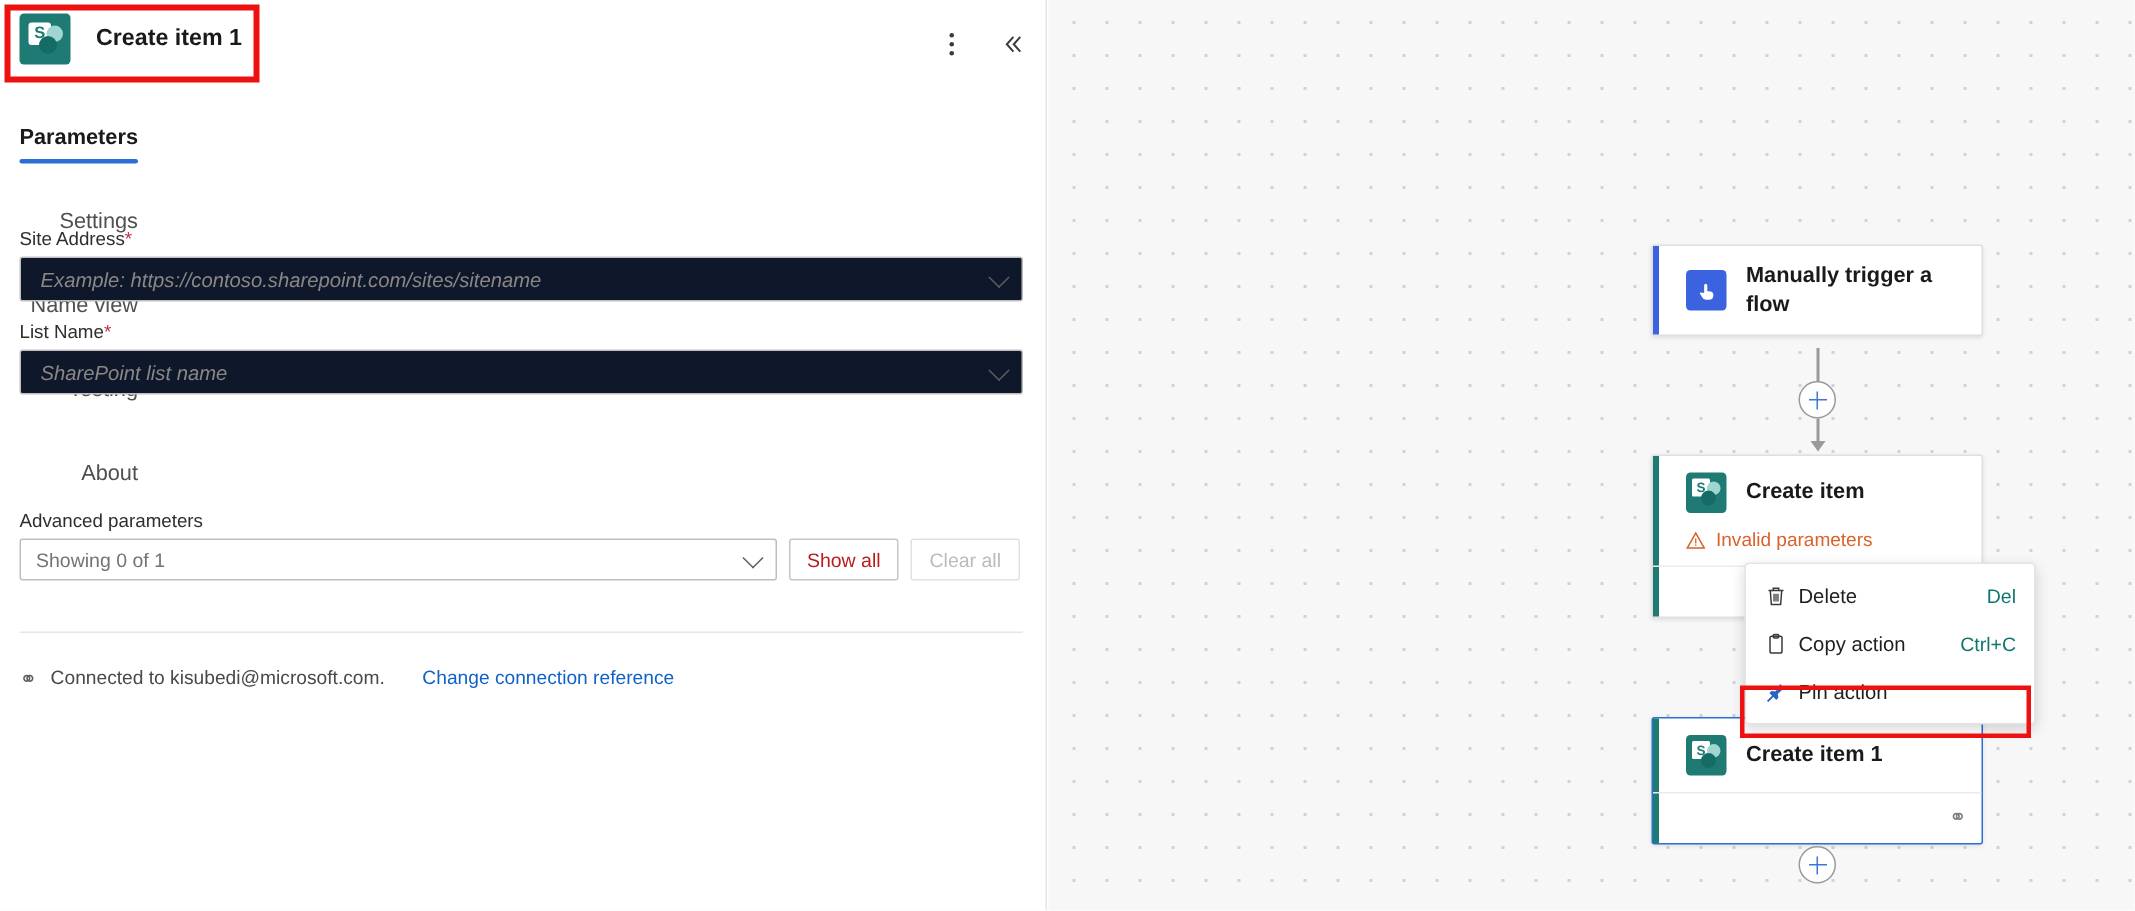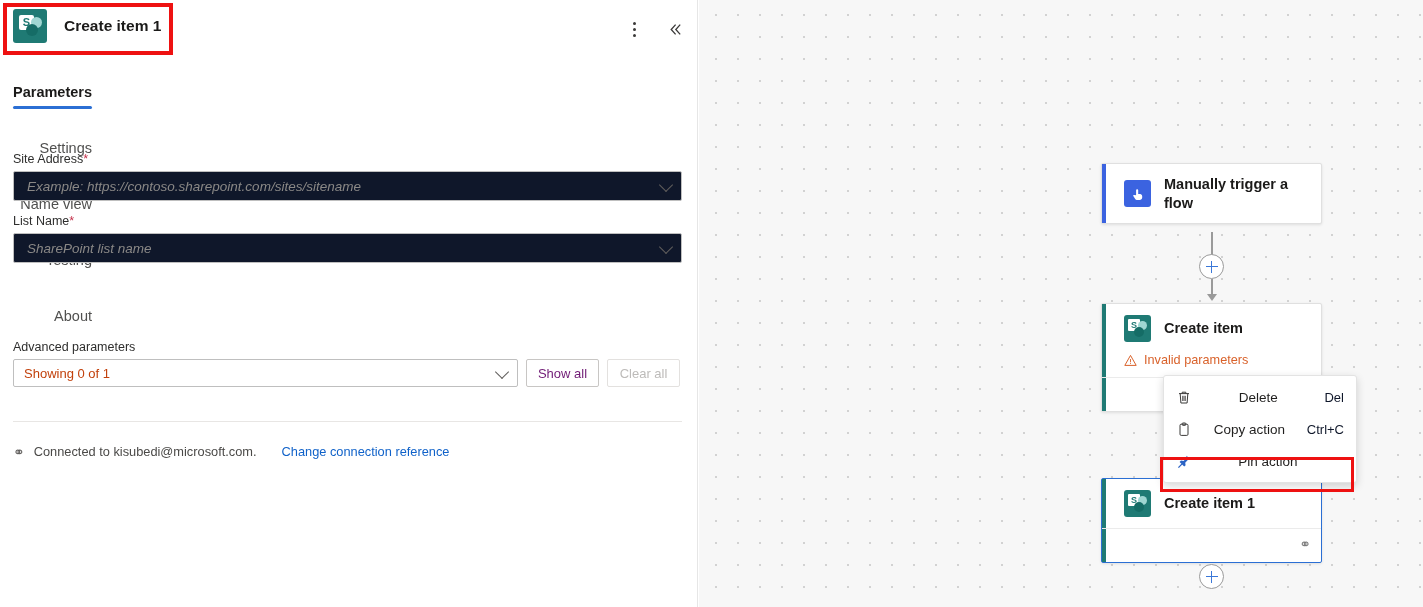--- a/index.html
+++ b/index.html
@@ -175,32 +175,32 @@
   .adv-row { display: flex; align-items: center; gap: 8px; }
   .adv-combo {
     position: relative;
     width: 505px;
     height: 28px;
     border: 1px solid #bfbfbf;
     border-radius: 2px;
     display: flex; align-items: center;
     padding: 0 28px 0 10px;
     font-size: 13px;
-    color: #c2410c;
+    color: #737373;
     background: #fff;
     cursor: pointer;
   }
   .btn {
     height: 28px;
     min-width: 73px;
     border: 1px solid #c8c6c4;
     border-radius: 2px;
     background: #ffffff;
     font-size: 13px;
-    color: #701a75;
+    color: #b91c1c;
     font-family: "Liberation Sans", sans-serif;
     cursor: pointer;
     padding: 0 10px;
   }
   .btn.disabled {
     color: #bdbbb9;
     border-color: #e3e1df;
     cursor: default;
   }
   .divider {
@@ -343,26 +343,25 @@
     z-index: 30;
   }
   .ctx-item {
     display: flex;
     align-items: center;
     height: 32px;
     padding: 0 12px;
     font-size: 13.5px;
     color: #201f1e;
     cursor: pointer;
-    gap: 19px;
-    text-align: center;
+    gap: 7px;
   }
   .ctx-item .mi { width: 16px; display: flex; justify-content: center; color: #3b3a39; font-size: 14px; }
   .ctx-item .mlabel { flex: 1; white-space: nowrap; }
-  .ctx-item .msc { color: #0f172a; font-size: 13px; white-space: nowrap; }
+  .ctx-item .msc { color: #0f766e; font-size: 13px; white-space: nowrap; }
   .ctx-item .mi.pin { color: #2b63c4; }
 
   .redbox-pin {
     position: absolute;
     left: 461px; top: 457px;
     width: 194px; height: 35px;
     border: 3px solid #ee1111;
     z-index: 40;
     pointer-events: none;
   }

